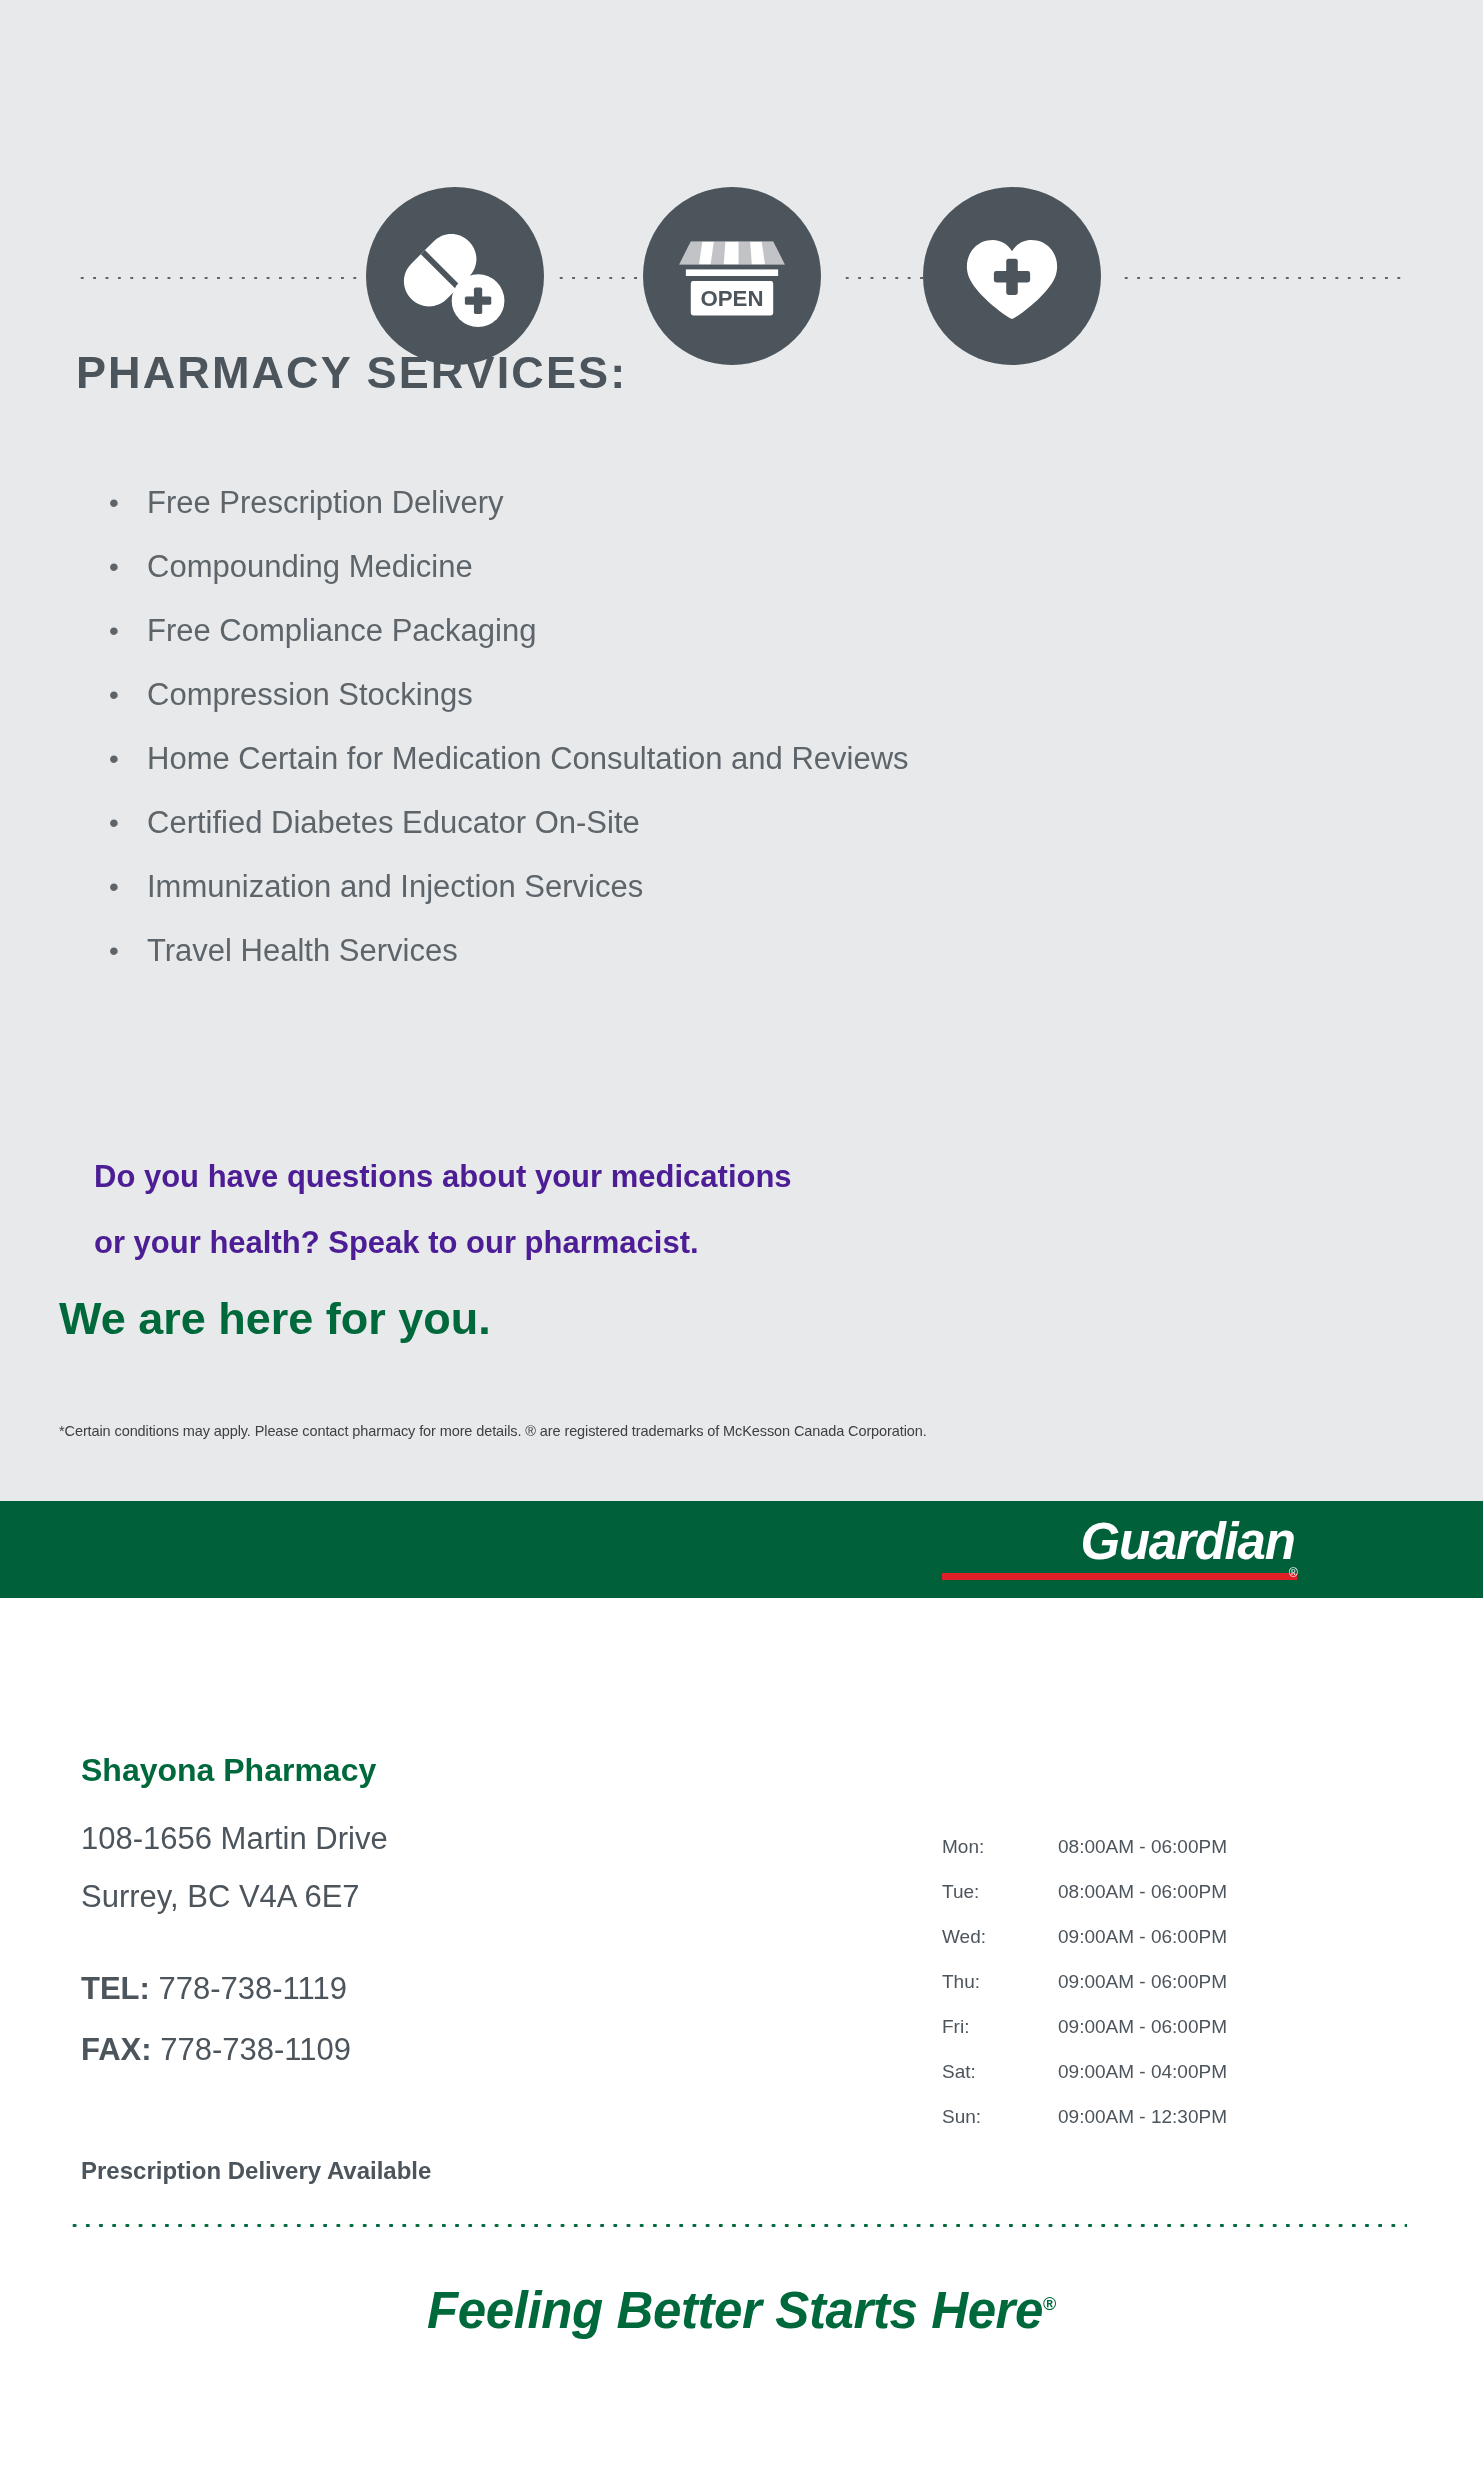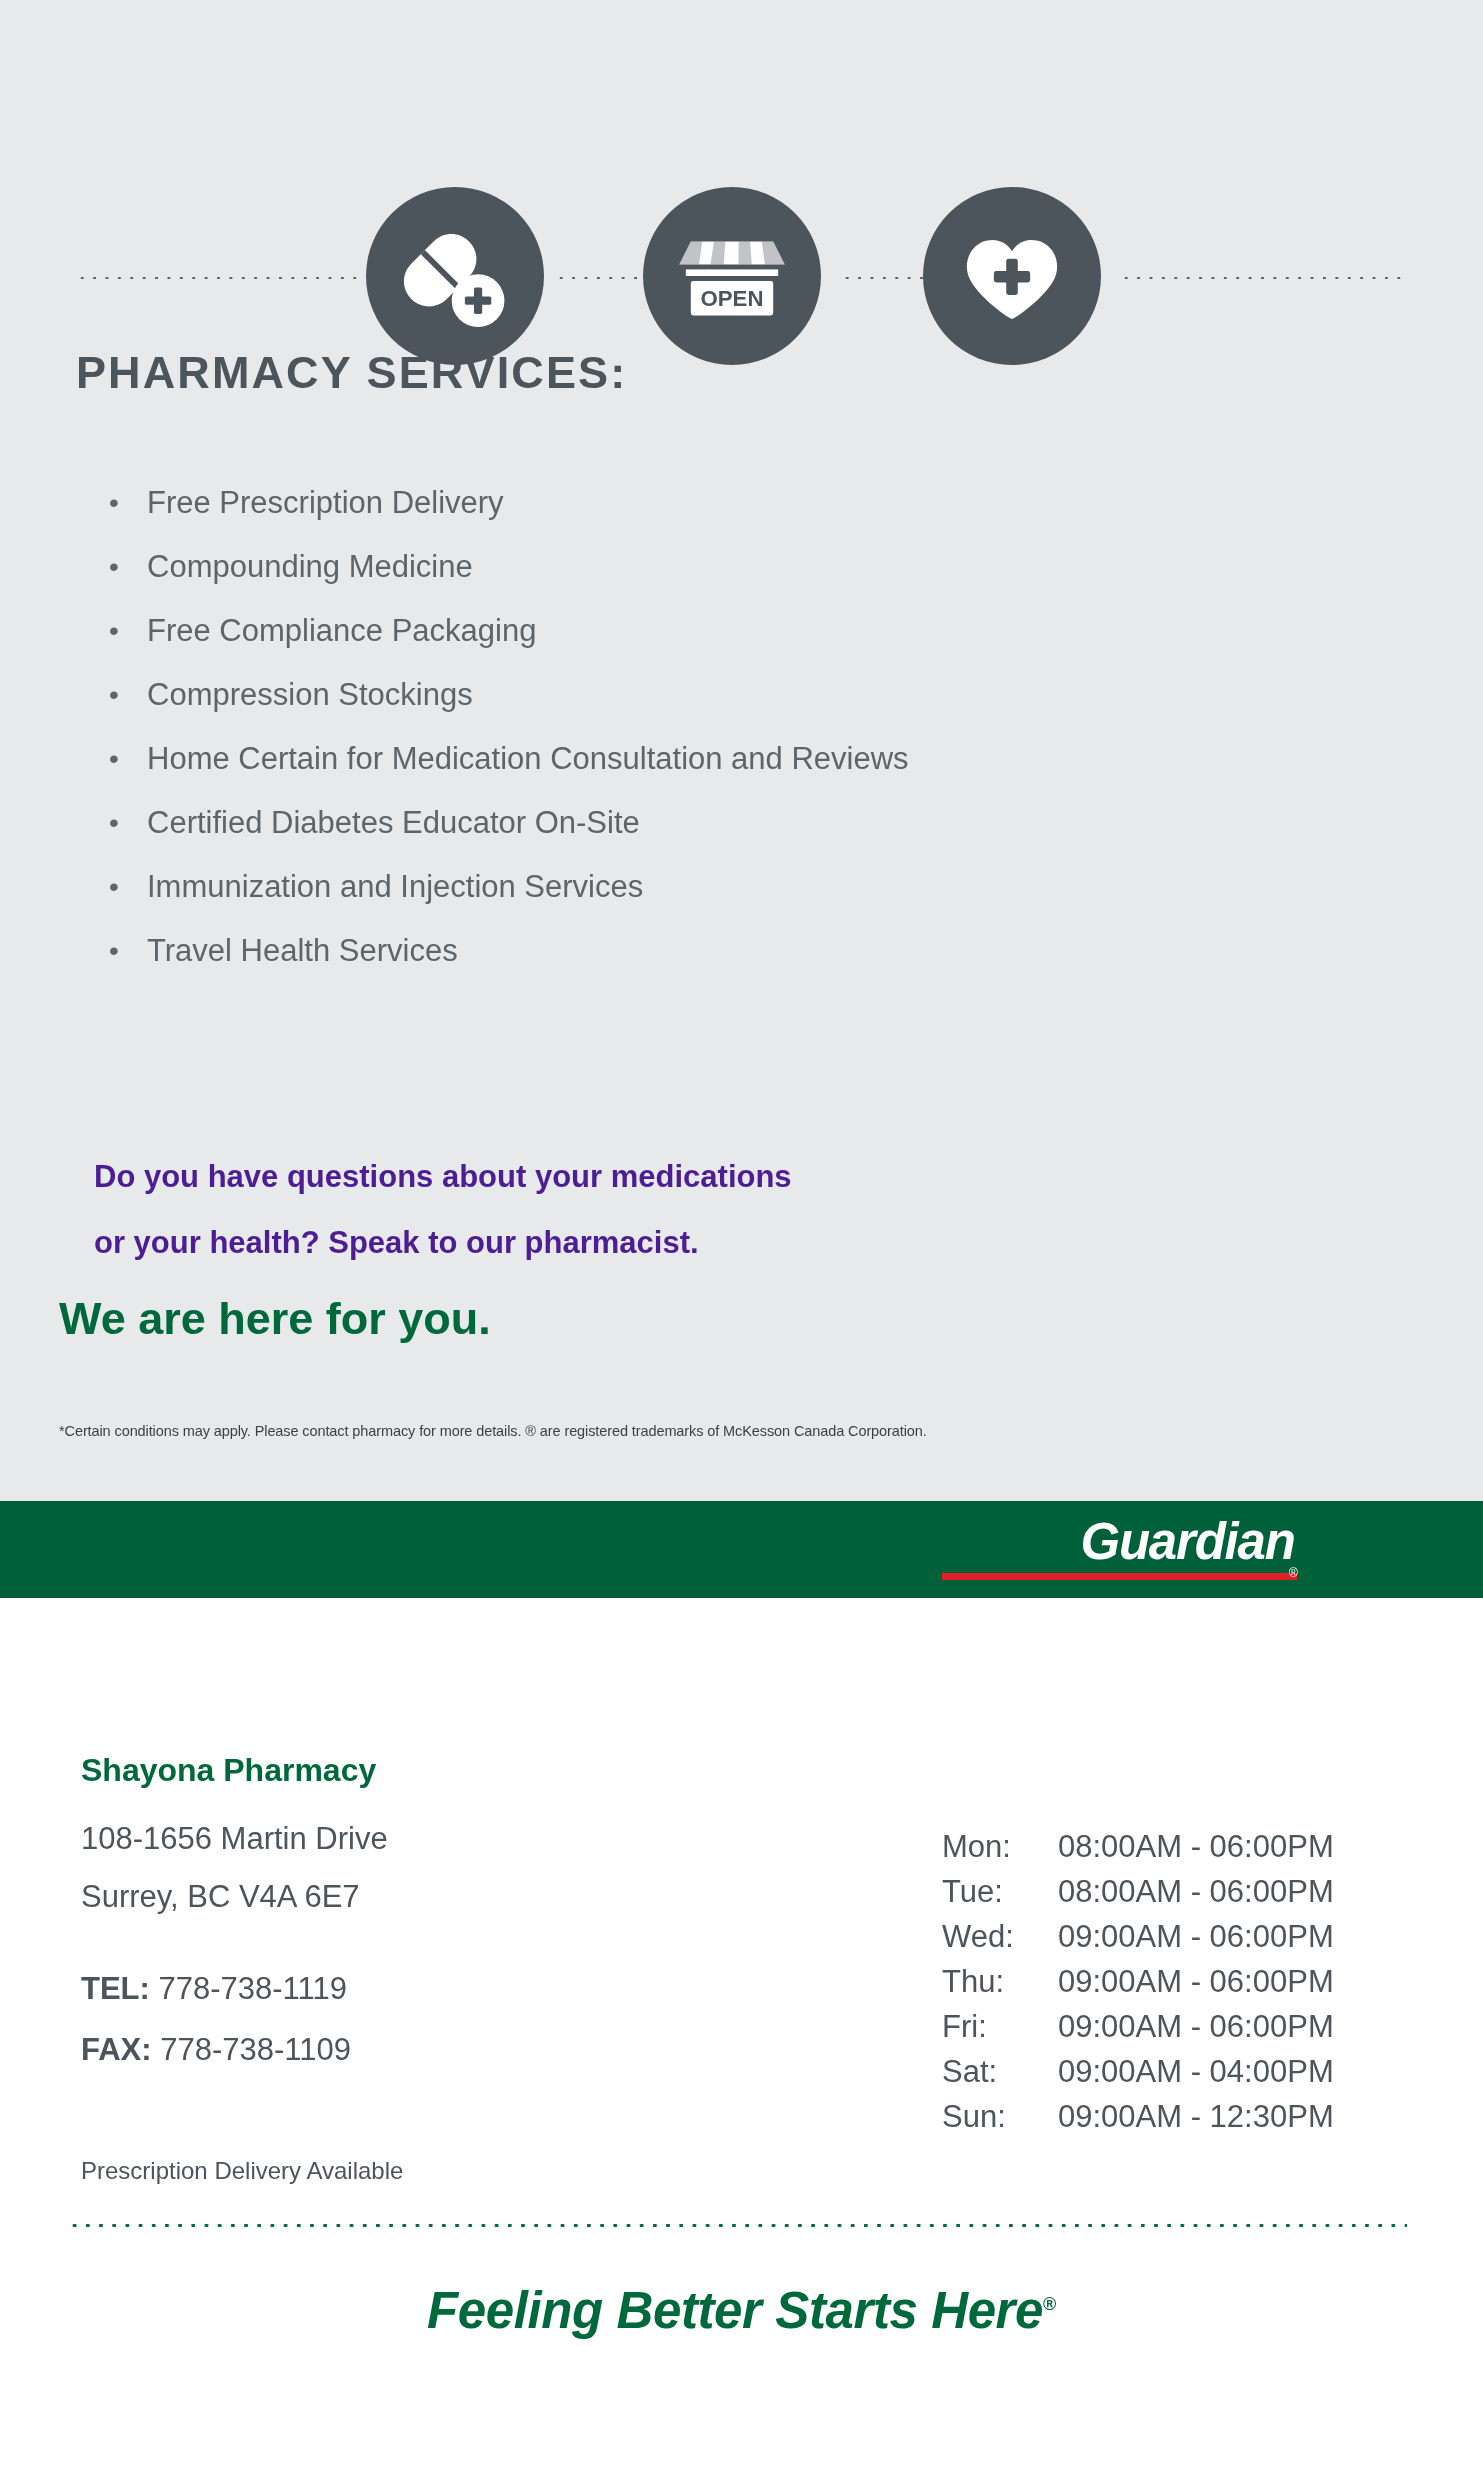--- a/index.html
+++ b/index.html
@@ -200,33 +200,33 @@
     font-size: 31px;
     line-height: 61px;
     color: #4c545c;
   }
   .tel-block b { font-weight: bold; }
   .delivery {
     position: absolute;
     left: 81px;
     top: 2157px;
     font-size: 24px;
-    font-weight: normal;
+    font-weight: bold;
     color: #4c545c;
   }
 
   
   .hours {
     position: absolute;
     left: 942px;
     top: 1824px;
     width: 512px;
   }
   .hours-row {
-    font-size: 31px;
+    font-size: 19px;
     line-height: 45px;
     color: #4c545c;
     white-space: nowrap;
   }
   .hours-day {
     display: inline-block;
     width: 116px;
   }
 
   

